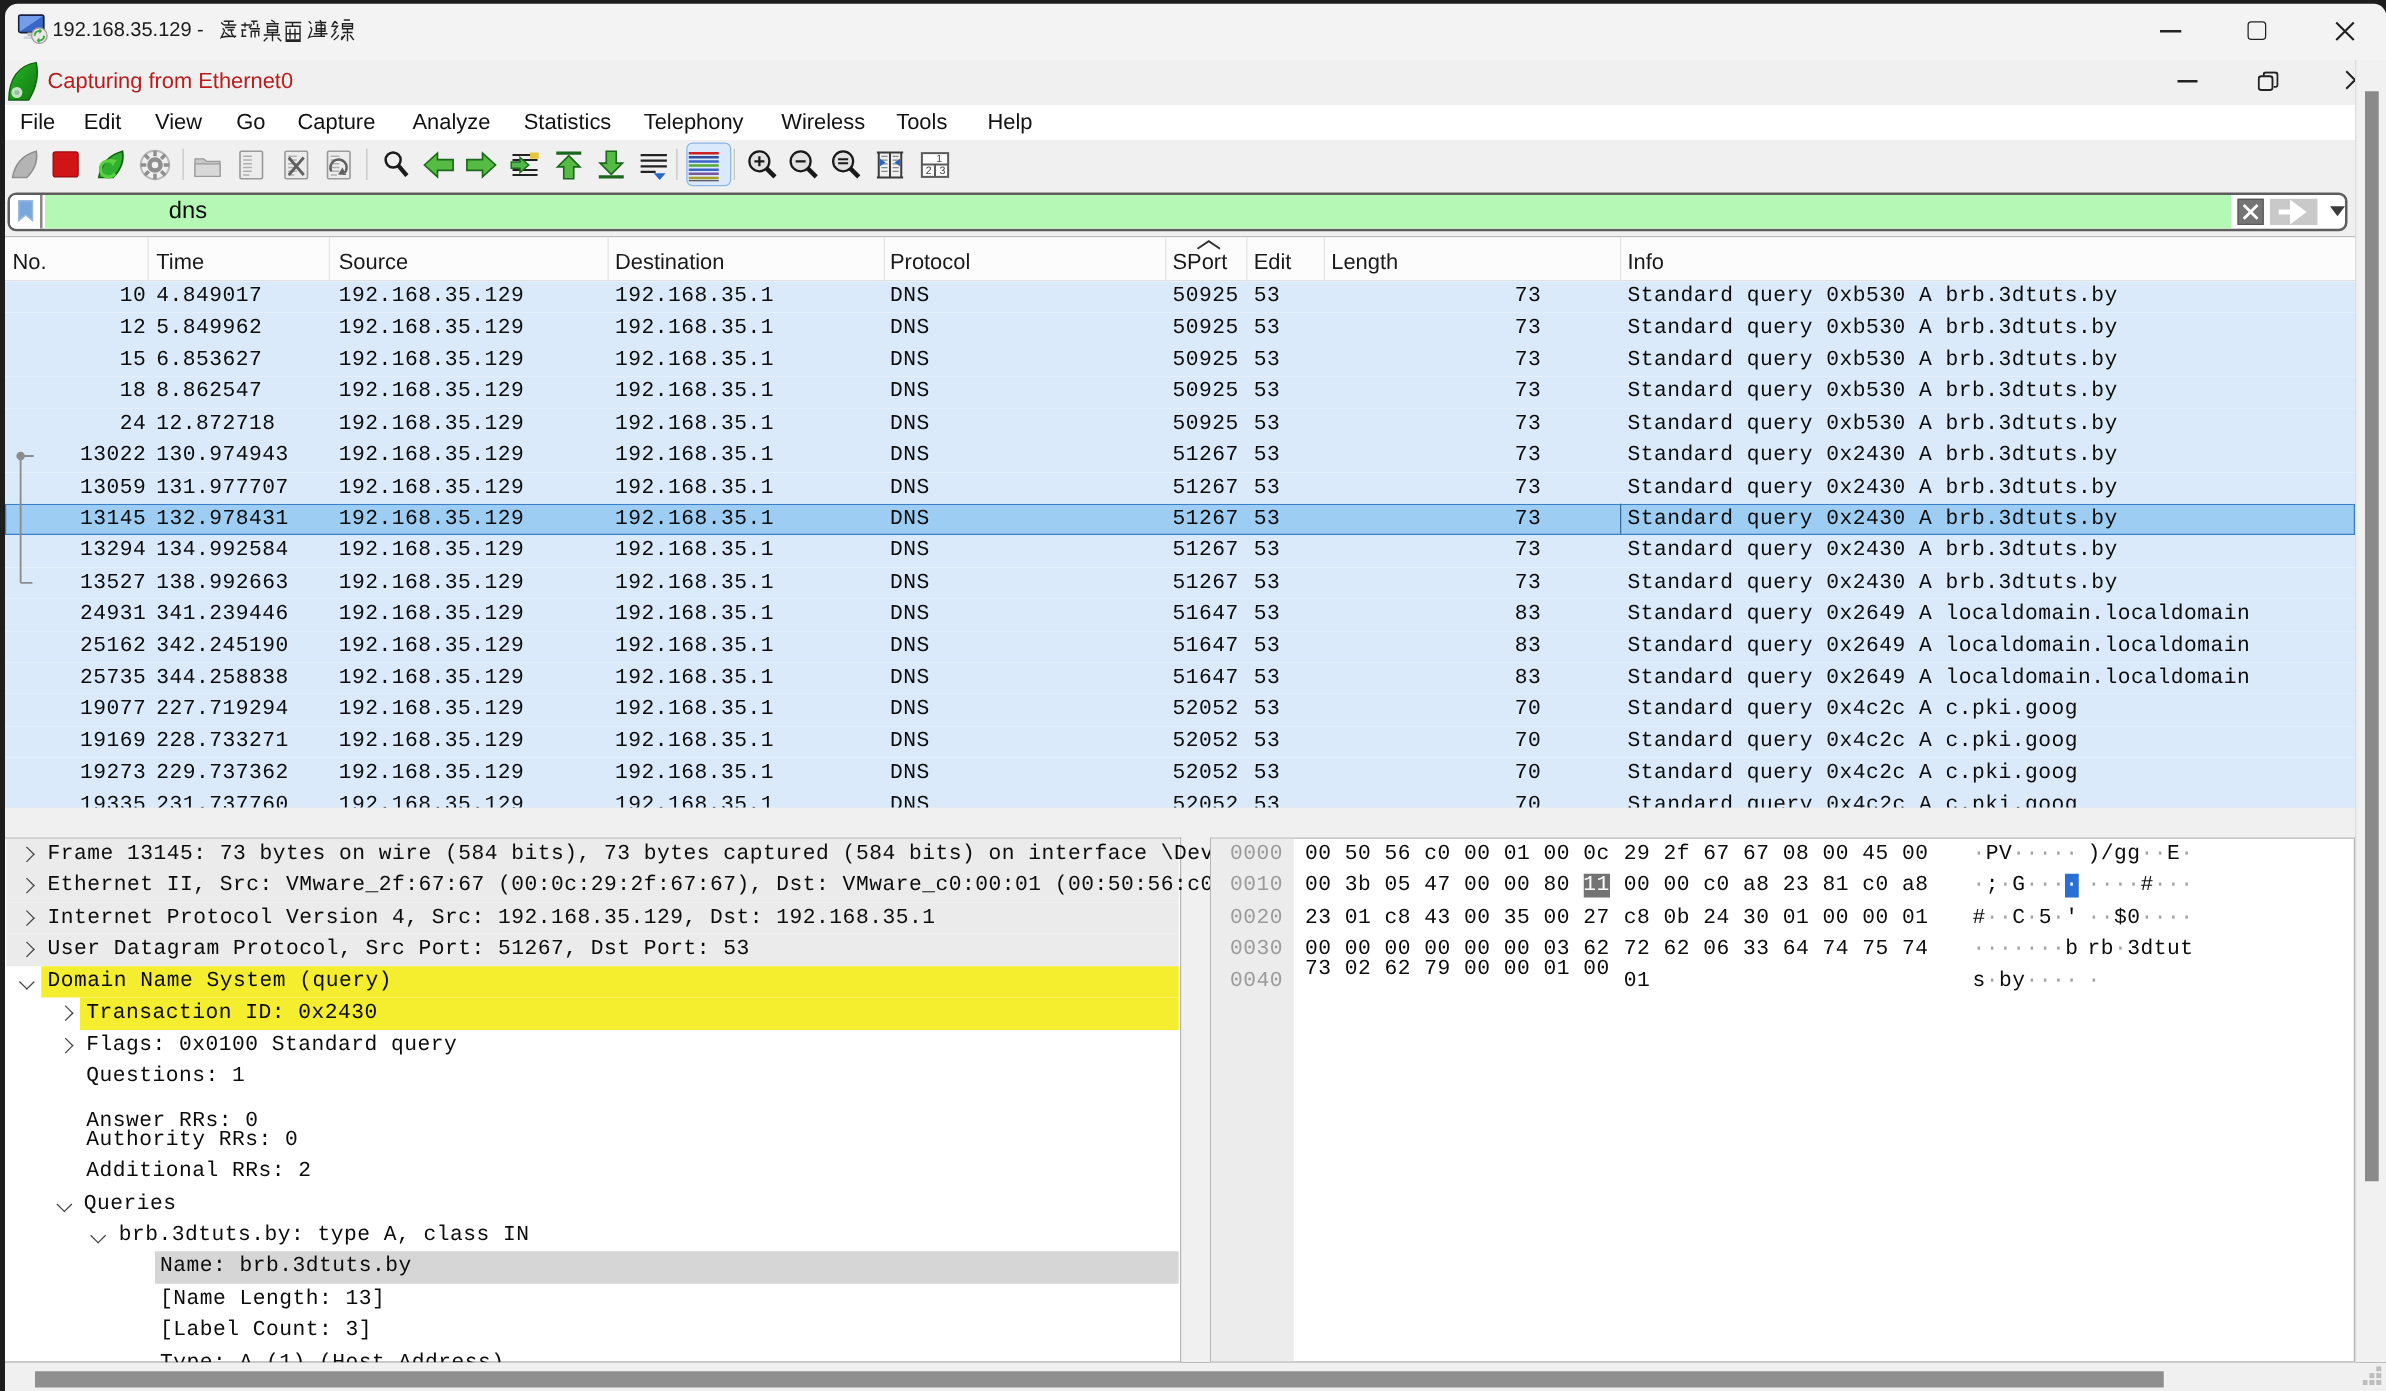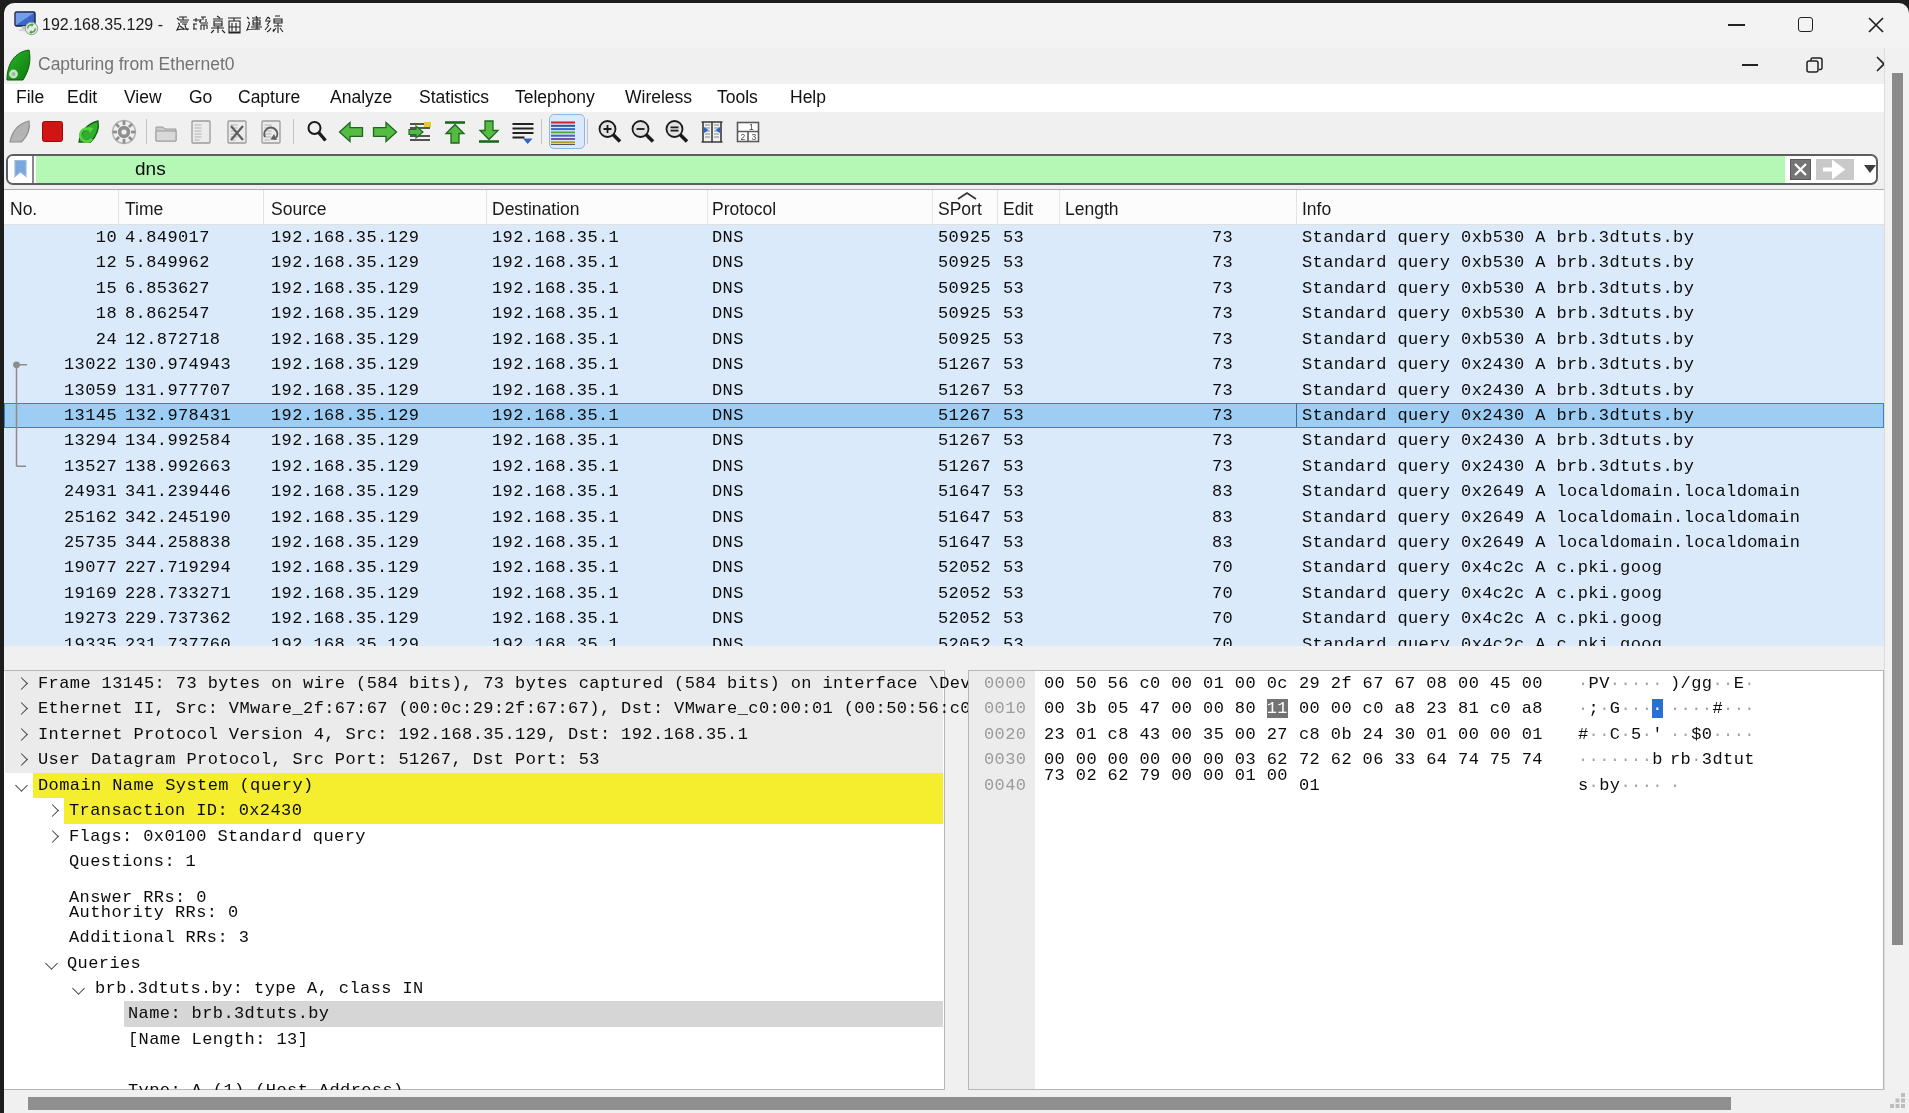--- a/index.html
+++ b/index.html
@@ -5,21 +5,21 @@
  font-family:"Liberation Sans",sans-serif;}
 .abs{position:absolute}
 .mono{font-family:"Liberation Mono",monospace;font-size:17px;letter-spacing:.4px;white-space:pre;color:#0c0c0c}
 #frame{position:absolute;left:0;top:0;width:1909px;height:1113px;background:#1d1d1d}
 #titlebar{position:absolute;left:4px;top:3px;width:1905px;height:45px;background:#f3f3f3;border-radius:10px 10px 0 0}
 #win{position:absolute;left:4px;top:48px;width:1880px;height:1042px;background:#f0f0f0;overflow:hidden}
 #bottombar{position:absolute;left:4px;top:1090px;width:1905px;height:23px;background:#f0f0f0}
 #rsb{position:absolute;left:1884px;top:48px;width:25px;height:1042px;background:#f1f1f1;border-left:1px solid #dcdcdc}
 #rsb .thumb{position:absolute;left:7px;top:25px;width:11px;height:872px;background:#8a8a8a}
 .t1{font-size:16px;color:#1b1b1b}
-.t2{font-size:17.5px;color:#737373}
+.t2{font-size:17.5px;color:#b91c1c}
 #menubar{position:absolute;left:0;top:36px;width:1880px;height:28px;background:#fff}
 #menubar span{position:absolute;top:0;height:28px;line-height:27px;font-size:17.5px;color:#111}
 #toolbar{position:absolute;left:0;top:64px;width:1880px;height:39px;background:#f0f0f0}
 .tsep{position:absolute;top:7px;width:1px;height:25px;background:#c4c4c4}
 #filterbar{position:absolute;left:0;top:103px;width:1880px;height:39px;background:#f0f0f0;border-bottom:1px solid #ababab}
 #filterbox{position:absolute;left:2px;top:3px;width:1872px;height:31px;background:#fff;border:2px solid #5e5e5e;border-radius:7px;overflow:hidden}
 #fbook{position:absolute;left:0;top:0;width:26px;height:27px;background:#fff;border-right:2px solid #8a8a8a}
 #fgreen{position:absolute;left:28px;top:0;width:1749px;height:27px;background:#b5f7b5}
 #ftext{position:absolute;left:127px;top:0;height:27px;line-height:26px;font-size:19px;color:#0a0a0a}
 #pklist{position:absolute;left:0;top:142px;width:1880px;height:456px;background:#fff;border-bottom:1px solid #d9d9d9}
@@ -455,36 +455,39 @@
       <div class="drow" style="top:177.94px">
         <span class="tx mono" style="left:65px">Questions: 1</span>
       </div>
       <div class="drow" style="top:214px">
         <span class="tx mono" style="left:65px">Answer RRs: 0</span>
       </div>
       <div class="drow" style="top:228.78px">
         <span class="tx mono" style="left:65px">Authority RRs: 0</span>
       </div>
       <div class="drow" style="top:254.20px">
-        <span class="tx mono" style="left:65px">Additional RRs: 3</span>
+        <span class="tx mono" style="left:65px">Additional RRs: 2</span>
       </div>
       <div class="drow" style="top:279.62px">
         <span class="chev d" style="left:43px;top:8px"></span>
         <span class="tx mono" style="left:63px">Queries</span>
       </div>
       <div class="drow" style="top:305.04px">
         <span class="chev d" style="left:70px;top:8px"></span>
         <span class="tx mono" style="left:91px">brb.3dtuts.by: type A, class IN</span>
       </div>
       <div class="drow" style="top:330.46px">
         <div class="abs" style="left:120px;top:0;right:0;height:25.42px;background:#d6d6d6"></div>
         <span class="tx mono" style="left:124px">Name: brb.3dtuts.by</span>
       </div>
       <div class="drow" style="top:355.88px">
         <span class="tx mono" style="left:124px">[Name Length: 13]</span>
+      </div>
+      <div class="drow" style="top:381.30px">
+        <span class="tx mono" style="left:124px">[Label Count: 3]</span>
       </div>
       <div class="drow" style="top:406.72px">
         <span class="tx mono" style="left:124px">Type: A (1) (Host Address)</span>
       </div>
     </div>
 
 <div id="hexpane">
       <div class="offbg"></div>
       <div class="hrow mono abs" style="left:15px;top:0.00px;color:#9b9b9b">0000</div>
       <div class="hrow mono abs" style="left:75px;top:0.00px">00 50 56 c0 00 01 00 0c</div>

